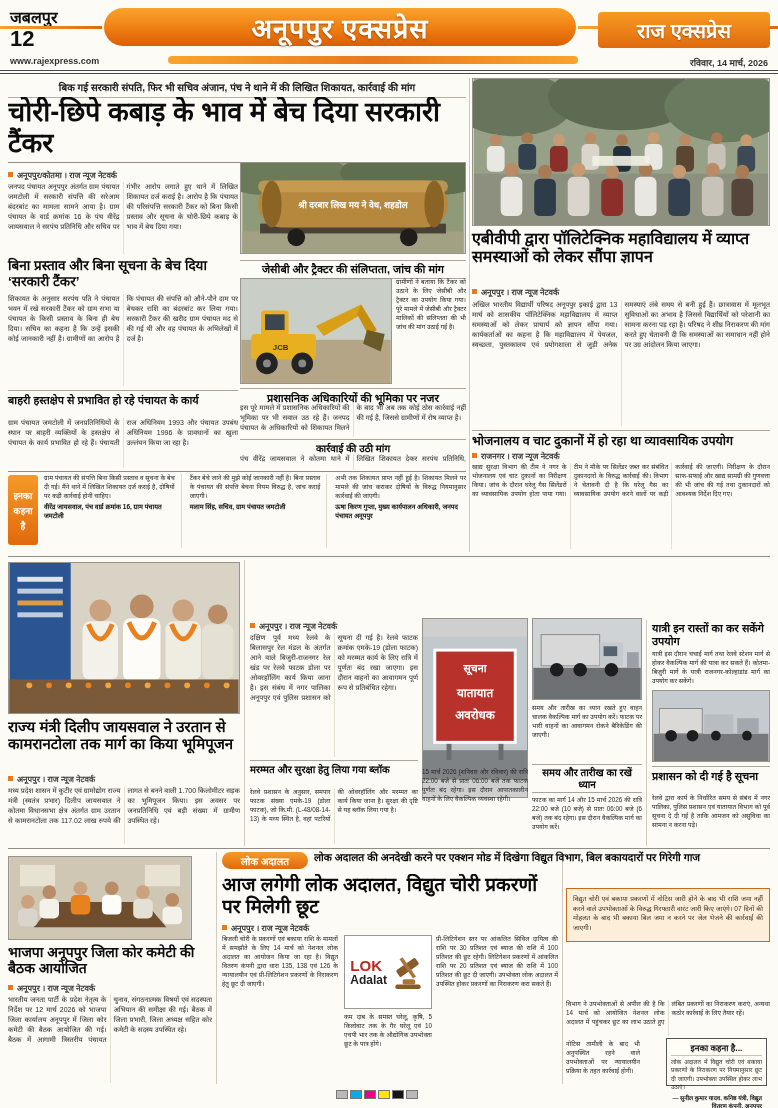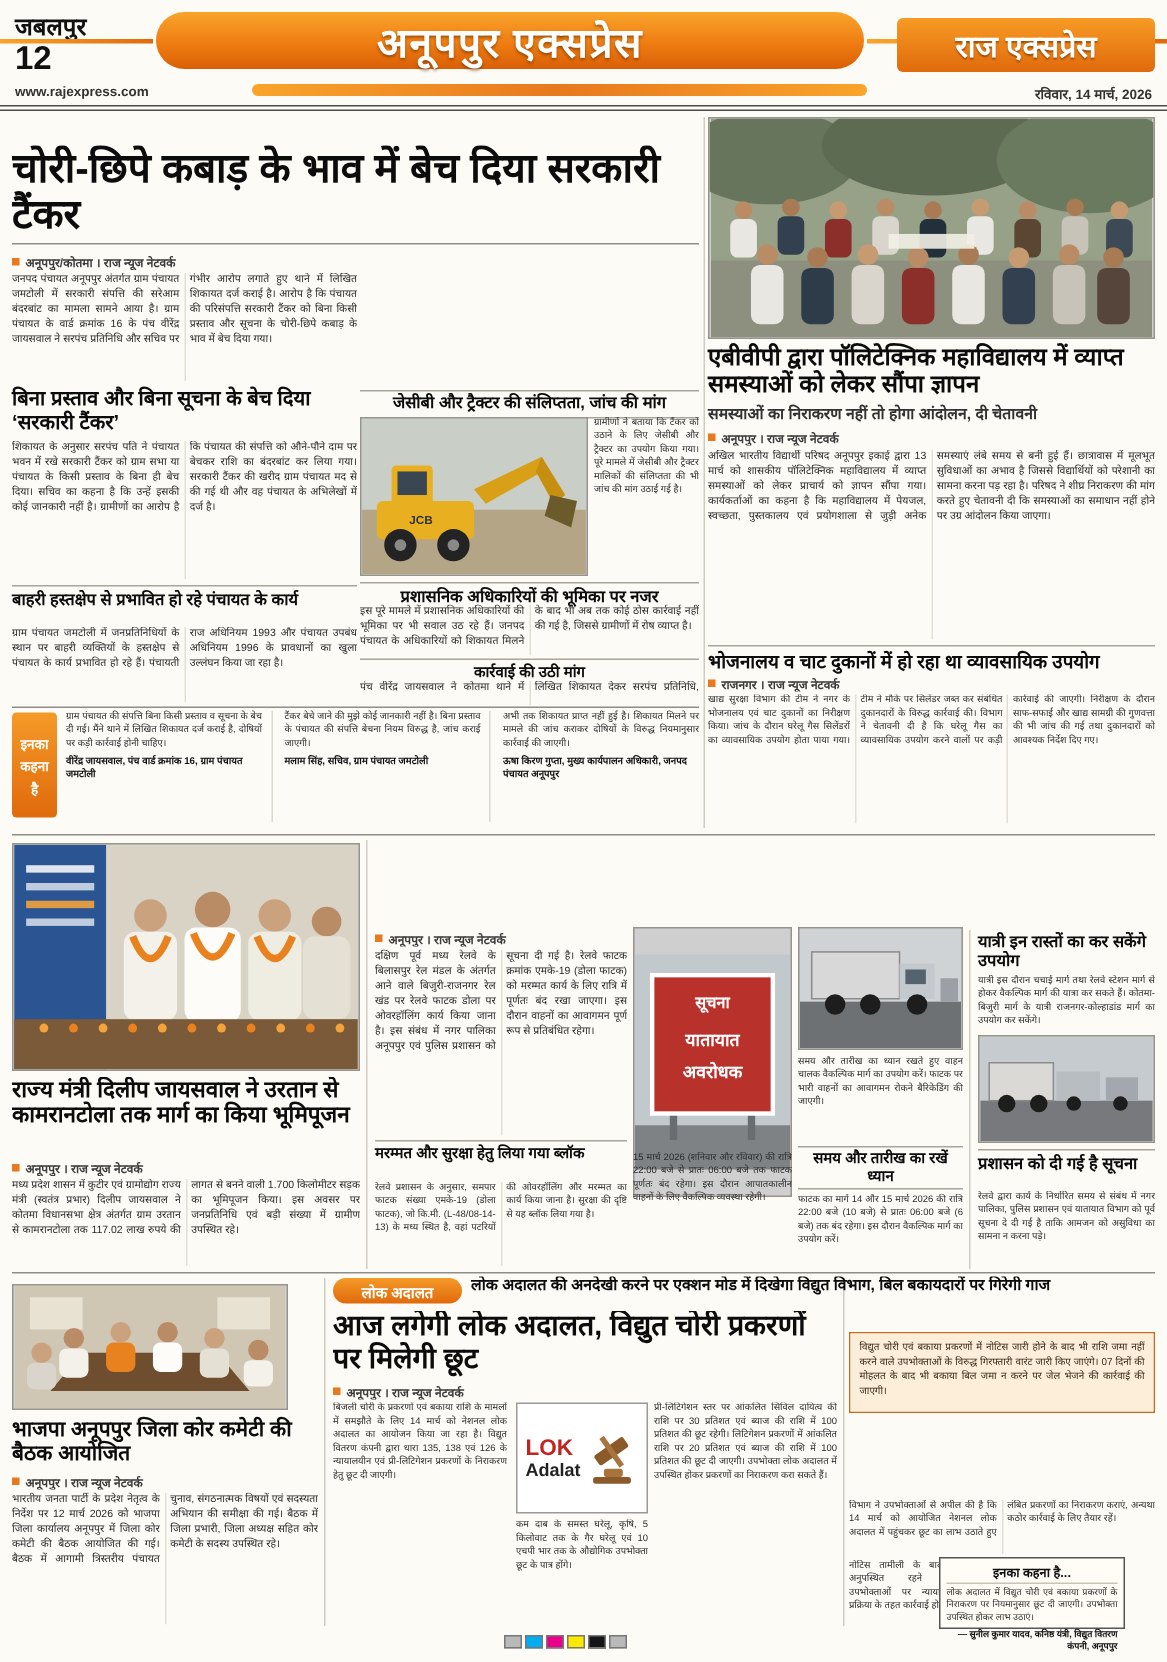--- a/index.html
+++ b/index.html
@@ -51,24 +51,41 @@
   </div>
   <div class="bandline" style="left:0;top:26px;width:102px"></div>
   <div class="bandline" style="left:578px;top:26px;width:200px"></div>
   <div class="abs masthead" style="left:104px;top:8px;width:472px;height:38px">अनूपपुर एक्सप्रेस</div>
   <div class="abs brandbox" style="left:598px;top:12px;width:172px;height:36px">राज एक्सप्रेस</div>
   <div class="abs" style="left:10px;top:56px;font-size:9px;font-weight:700;color:#333">www.rajexpress.com</div>
   <div class="orstrip" style="left:168px;top:56px;width:410px"></div>
   <div class="abs" style="right:10px;top:56px;font-size:9px;font-weight:700;color:#333">रविवार, 14 मार्च, 2026</div>
   <div class="dbl" style="left:0;top:70px;width:778px"></div>
 
+  <div class="abs ctr" style="left:8px;top:80px;width:458px;font-size:10px;font-weight:700;color:#222;border-bottom:1px solid #b5b1a6;padding-bottom:3px">बिक गई सरकारी संपति, फिर भी सचिव अंजान, पंच ने थाने में की लिखित शिकायत, कार्रवाई की मांग</div>
   <div class="abs hd" style="left:8px;top:97px;width:458px;font-size:27px;border-bottom:1px solid #8f8d85;padding-bottom:8px;height:66px;overflow:hidden">चोरी-छिपे कबाड़ के भाव में बेच दिया सरकारी टैंकर</div>
   <div class="abs byline" style="left:8px;top:169px;width:230px">अनूपपुर/कोतमा । राज न्यूज नेटवर्क</div>
   <div class="abs bt c2" style="left:8px;top:182px;width:230px;height:72px">जनपद पंचायत अनूपपुर अंतर्गत ग्राम पंचायत जमटोली में सरकारी संपत्ति की सरेआम बंदरबांट का मामला सामने आया है। ग्राम पंचायत के वार्ड क्रमांक 16 के पंच वीरेंद्र जायसवाल ने सरपंच प्रतिनिधि और सचिव पर गंभीर आरोप लगाते हुए थाने में लिखित शिकायत दर्ज कराई है। आरोप है कि पंचायत की परिसंपत्ति सरकारी टैंकर को बिना किसी प्रस्ताव और सूचना के चोरी-छिपे कबाड़ के भाव में बेच दिया गया।</div>
 
+  <div class="photo" style="left:240px;top:162px;width:226px;height:92px">
+    <svg viewBox="0 0 226 92">
+      <rect width="226" height="92" fill="#8f9a78"></rect>
+      <ellipse cx="40" cy="12" rx="70" ry="22" fill="#6b7a58"></ellipse>
+      <ellipse cx="180" cy="10" rx="80" ry="24" fill="#5f6e4e"></ellipse>
+      <rect y="70" width="226" height="22" fill="#a3a184"></rect>
+      <rect x="18" y="62" width="190" height="10" fill="#4a4136"></rect>
+      <circle cx="55" cy="76" r="9" fill="#1f1d1a"></circle>
+        <circle cx="170" cy="76" r="9" fill="#1f1d1a"></circle>
+      <rect x="16" y="18" width="194" height="48" rx="24" fill="#b5883d"></rect>
+      <rect x="16" y="18" width="194" height="12" rx="6" fill="#caa055" opacity=".8"></rect>
+      <ellipse cx="30" cy="42" rx="10" ry="24" fill="#8a6325"></ellipse>
+      <ellipse cx="196" cy="42" rx="10" ry="24" fill="#8a6325"></ellipse>
+      <text x="113" y="46" text-anchor="middle" font-size="9" font-weight="bold" fill="#fff">श्री दरबार लिख मय ने वेध, शहडोल</text>
+    </svg>
+  </div>
 
   <div class="abs hd ctr boxline" style="left:240px;top:260px;width:226px;font-size:11px">जेसीबी और ट्रैक्टर की संलिप्तता, जांच की मांग</div>
   <div class="photo" style="left:240px;top:278px;width:152px;height:106px">
     <svg viewBox="0 0 152 106">
       <rect width="152" height="106" fill="#c9cfc6"></rect>
       <rect y="62" width="152" height="44" fill="#b3a585"></rect>
       <rect x="10" y="56" width="66" height="26" rx="4" fill="#e8b021"></rect>
       <rect x="20" y="32" width="28" height="28" rx="3" fill="#e8b021"></rect>
       <rect x="24" y="36" width="20" height="16" fill="#3a4652"></rect>
       <polygon points="76,48 122,26 126,34 84,58" fill="#d99f16"></polygon>
@@ -158,21 +175,20 @@
           <rect x="197" y="101" width="22" height="38" rx="6" fill="#32404f"></rect>
         <circle cx="242" cy="92" r="7" fill="#b98c66"></circle>
           <rect x="231" y="99" width="22" height="40" rx="6" fill="#c8c3b8"></rect>
         <circle cx="272" cy="94" r="7" fill="#a87b55"></circle>
           <rect x="261" y="101" width="22" height="38" rx="6" fill="#55453a"></rect>
       </g>
       <rect x="120" y="78" width="58" height="10" fill="#f2efe6" opacity=".9"></rect>
     </svg>
   </div>
   <div class="abs hd" style="left:472px;top:230px;width:298px;font-size:16px">एबीवीपी द्वारा पॉलिटेक्निक महाविद्यालय में व्याप्त समस्याओं को लेकर सौंपा ज्ञापन</div>
-  <div class="abs hd" style="left:472px;top:270px;width:298px;font-size:10.5px;color:#333">समस्याओं का निराकरण नहीं तो होगा आंदोलन, दी चेतावनी</div>
   <div class="abs byline" style="left:472px;top:286px;width:298px">अनूपपुर । राज न्यूज नेटवर्क</div>
   <div class="abs bt c2" style="left:472px;top:300px;width:298px;height:126px">अखिल भारतीय विद्यार्थी परिषद अनूपपुर इकाई द्वारा 13 मार्च को शासकीय पॉलिटेक्निक महाविद्यालय में व्याप्त समस्याओं को लेकर प्राचार्य को ज्ञापन सौंपा गया। कार्यकर्ताओं का कहना है कि महाविद्यालय में पेयजल, स्वच्छता, पुस्तकालय एवं प्रयोगशाला से जुड़ी अनेक समस्याएं लंबे समय से बनी हुई हैं। छात्रावास में मूलभूत सुविधाओं का अभाव है जिससे विद्यार्थियों को परेशानी का सामना करना पड़ रहा है। परिषद ने शीघ्र निराकरण की मांग करते हुए चेतावनी दी कि समस्याओं का समाधान नहीं होने पर उग्र आंदोलन किया जाएगा।</div>
 
   <div class="abs hd topline" style="left:472px;top:430px;width:298px;font-size:12.5px">भोजनालय व चाट दुकानों में हो रहा था व्यावसायिक उपयोग</div>
   <div class="abs byline" style="left:472px;top:450px;width:298px">राजनगर । राज न्यूज नेटवर्क</div>
   <div class="abs bt sm c3" style="left:472px;top:463px;width:298px;height:86px">खाद्य सुरक्षा विभाग की टीम ने नगर के भोजनालय एवं चाट दुकानों का निरीक्षण किया। जांच के दौरान घरेलू गैस सिलेंडरों का व्यावसायिक उपयोग होता पाया गया। टीम ने मौके पर सिलेंडर जब्त कर संबंधित दुकानदारों के विरुद्ध कार्रवाई की। विभाग ने चेतावनी दी है कि घरेलू गैस का व्यावसायिक उपयोग करने वालों पर कड़ी कार्रवाई की जाएगी। निरीक्षण के दौरान साफ-सफाई और खाद्य सामग्री की गुणवत्ता की भी जांच की गई तथा दुकानदारों को आवश्यक निर्देश दिए गए।</div>
 
   <div class="hrule" style="left:8px;top:556px;width:762px"></div>
 
   <div class="photo" style="left:8px;top:562px;width:232px;height:152px">
@@ -322,21 +338,21 @@
   </div>
   <div class="abs bt sm" style="left:344px;top:1013px;width:88px;height:70px">कम दाब के समस्त घरेलू, कृषि, 5 किलोवाट तक के गैर घरेलू एवं 10 एचपी भार तक के औद्योगिक उपभोक्ता छूट के पात्र होंगे।</div>
   <div class="abs bt sm" style="left:436px;top:935px;width:122px;height:148px">प्री-लिटिगेशन स्तर पर आंकलित सिविल दायित्व की राशि पर 30 प्रतिशत एवं ब्याज की राशि में 100 प्रतिशत की छूट रहेगी। लिटिगेशन प्रकरणों में आंकलित राशि पर 20 प्रतिशत एवं ब्याज की राशि में 100 प्रतिशत की छूट दी जाएगी। उपभोक्ता लोक अदालत में उपस्थित होकर प्रकरणों का निराकरण करा सकते हैं।</div>
 
   <div class="abs" style="left:566px;top:888px;width:204px;border:1px solid #c9691a">
     <div class="jail-body">विद्युत चोरी एवं बकाया प्रकरणों में नोटिस जारी होने के बाद भी राशि जमा नहीं करने वाले उपभोक्ताओं के विरुद्ध गिरफ्तारी वारंट जारी किए जाएंगे। 07 दिनों की मोहलत के बाद भी बकाया बिल जमा न करने पर जेल भेजने की कार्रवाई की जाएगी।</div>
   </div>
   <div class="abs bt sm c2" style="left:566px;top:1000px;width:204px;height:36px">विभाग ने उपभोक्ताओं से अपील की है कि 14 मार्च को आयोजित नेशनल लोक अदालत में पहुंचकर छूट का लाभ उठाते हुए लंबित प्रकरणों का निराकरण कराएं, अन्यथा कठोर कार्रवाई के लिए तैयार रहें।</div>
   <div class="abs bt sm" style="left:566px;top:1040px;width:74px;height:44px">नोटिस तामीली के बाद भी अनुपस्थित रहने वाले उपभोक्ताओं पर न्यायालयीन प्रक्रिया के तहत कार्रवाई होगी।</div>
 
-  <div class="abs inka2" style="left:626px;top:1038px;width:124px;height:48px">
+  <div class="abs inka2" style="left:666px;top:1038px;width:101px;height:48px">
     <div class="h">इनका कहना है...</div>
     <div class="b">लोक अदालत में विद्युत चोरी एवं बकाया प्रकरणों के निराकरण पर नियमानुसार छूट दी जाएगी। उपभोक्ता उपस्थित होकर लाभ उठाएं।</div>
     <div class="a">— सुनील कुमार यादव, कनिष्ठ यंत्री, विद्युत वितरण कंपनी, अनूपपुर</div>
   </div>
 
   <div class="cbar" style="left:336px;top:1090px">
     <span class="cb-g"></span>
     <span class="cb-c"></span>
     <span class="cb-m"></span>
     <span class="cb-y"></span>

